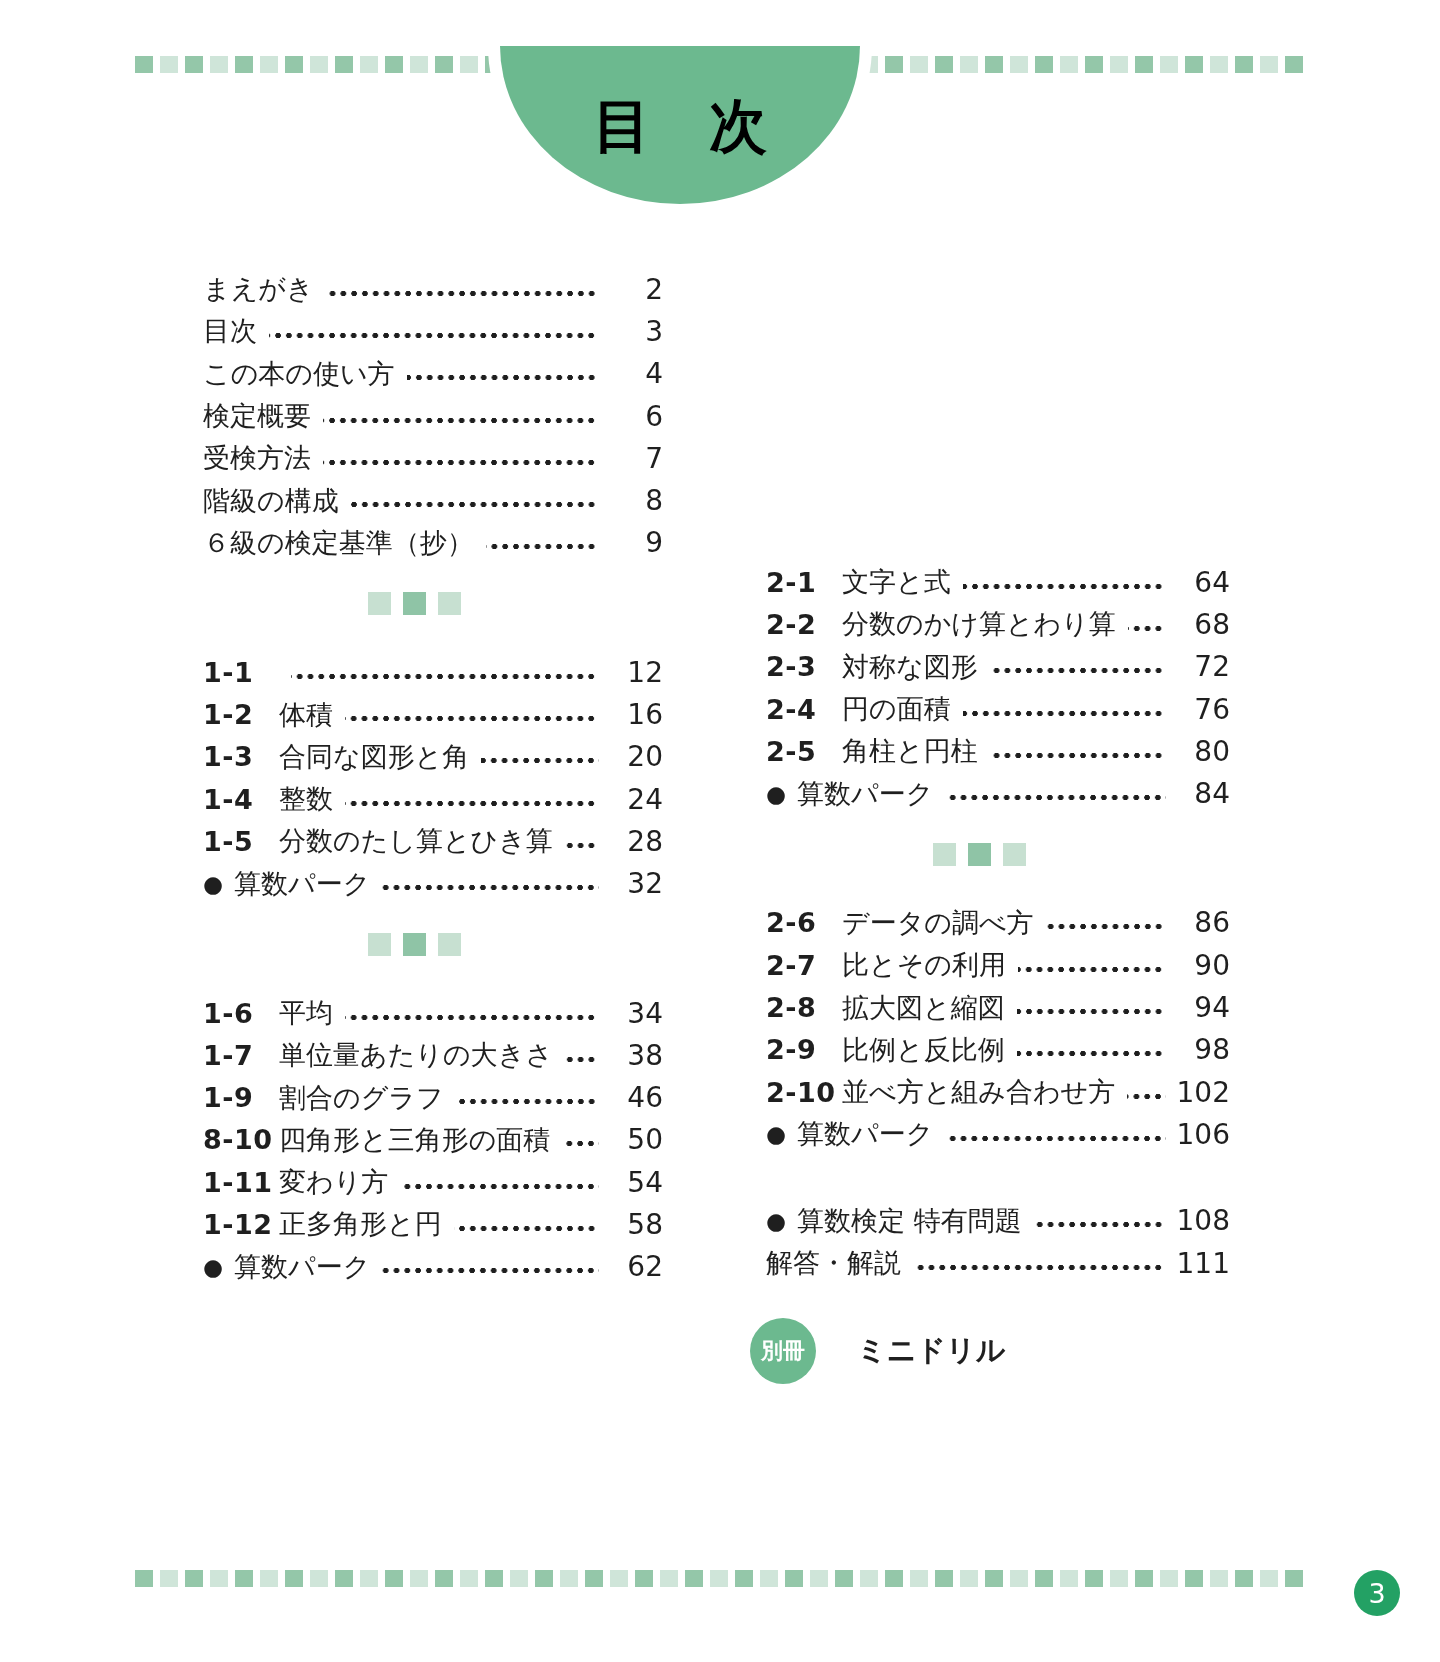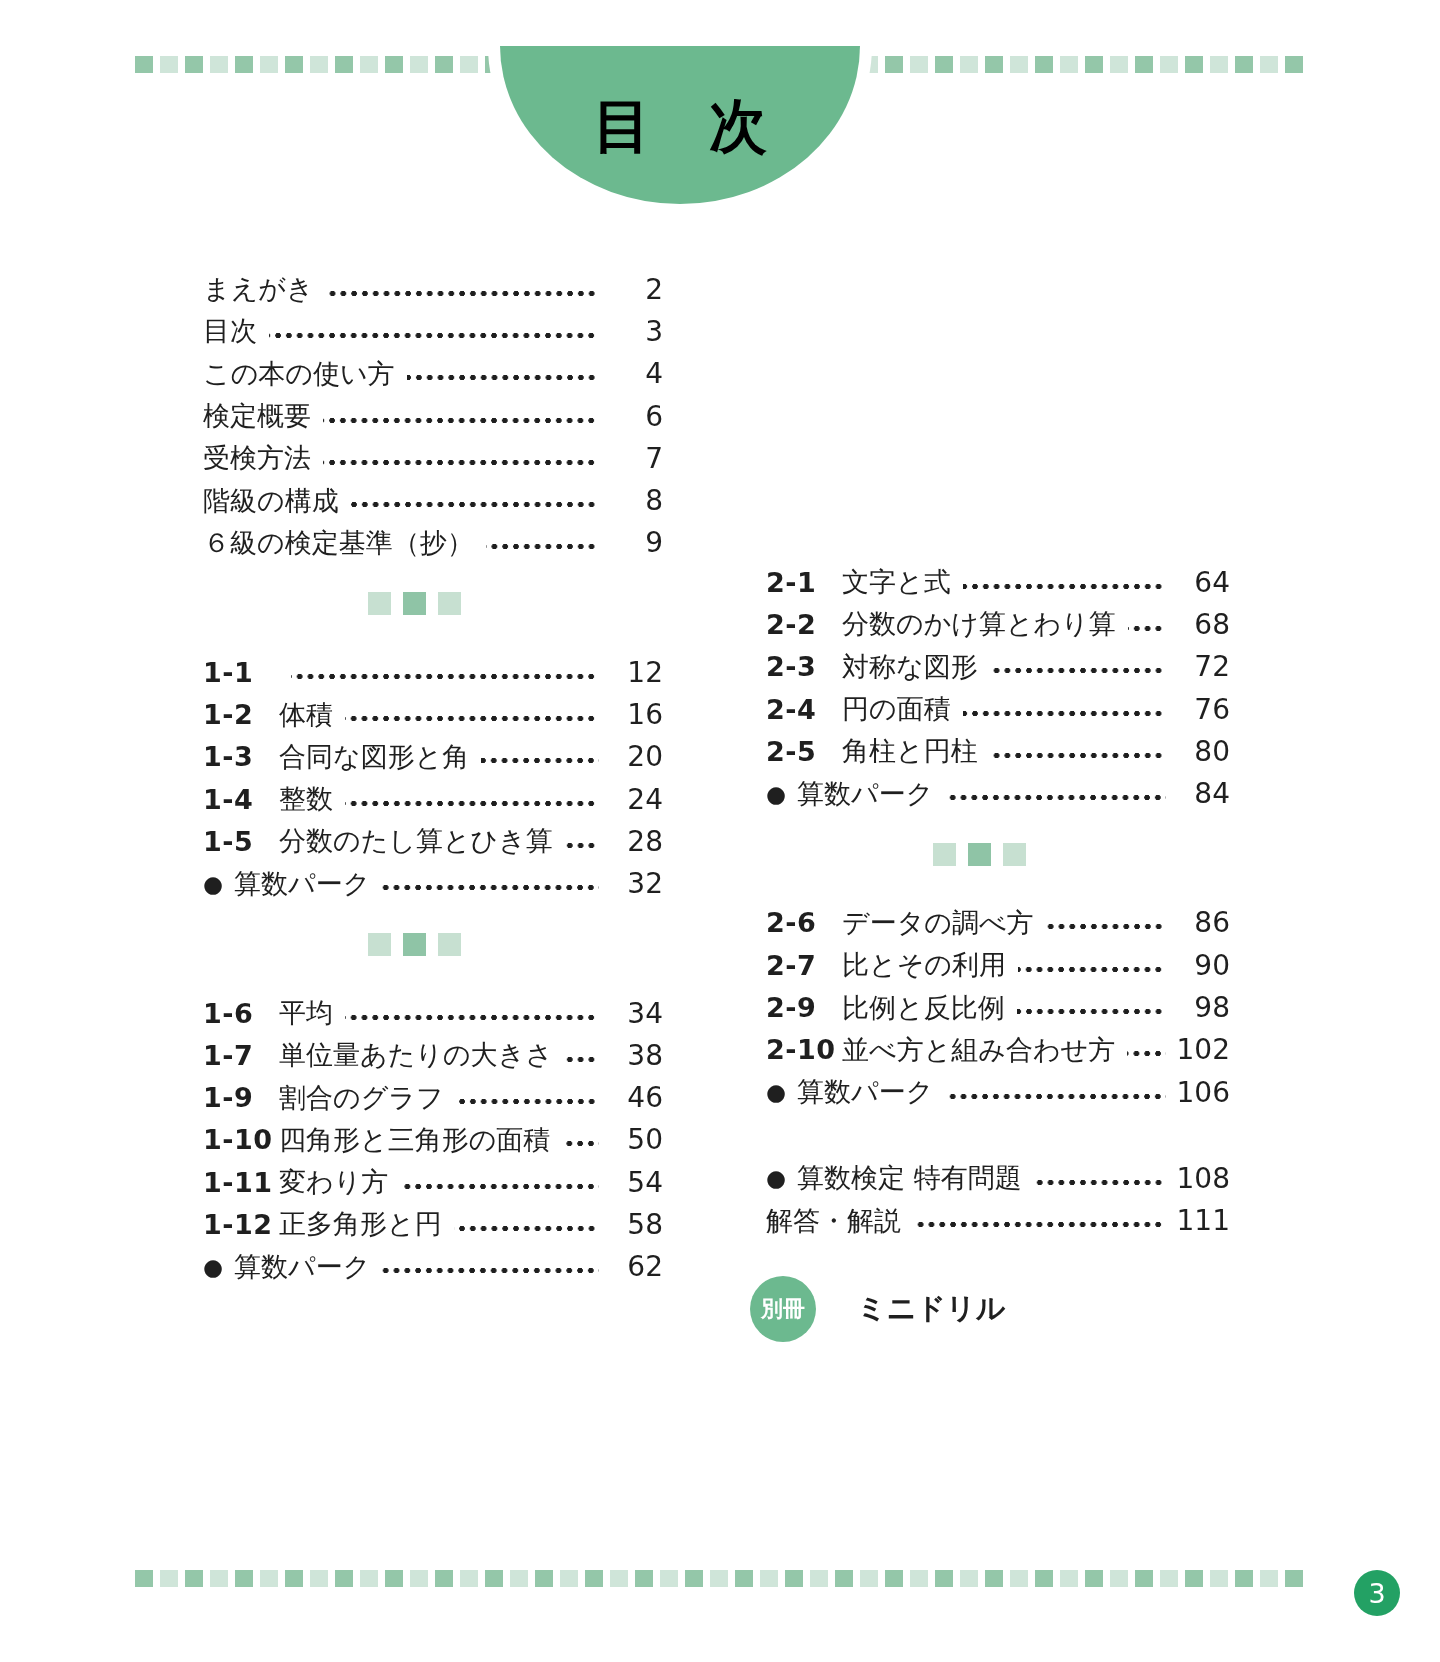--- a/index.html
+++ b/index.html
@@ -195,21 +195,21 @@
 
 
   <div class="toc-row">
     <span class="toc-num">1-9</span>
     <span class="toc-title">割合のグラフ</span>
     <span class="toc-leader"></span>
     <span class="toc-page">46</span>
   </div>
 
   <div class="toc-row">
-    <span class="toc-num">1-10</span>
+    <span class="toc-num">8-10</span>
     <span class="toc-title">四角形と三角形の面積</span>
     <span class="toc-leader"></span>
     <span class="toc-page">50</span>
   </div>
 
   <div class="toc-row">
     <span class="toc-num">1-11</span>
     <span class="toc-title">変わり方</span>
     <span class="toc-leader"></span>
     <span class="toc-page">54</span>
@@ -288,20 +288,26 @@
     <span class="toc-page">86</span>
   </div>
 
   <div class="toc-row">
     <span class="toc-num">2-7</span>
     <span class="toc-title">比とその利用</span>
     <span class="toc-leader"></span>
     <span class="toc-page">90</span>
   </div>
 
+  <div class="toc-row">
+    <span class="toc-num">2-8</span>
+    <span class="toc-title">拡大図と縮図</span>
+    <span class="toc-leader"></span>
+    <span class="toc-page">94</span>
+  </div>
 
   <div class="toc-row">
     <span class="toc-num">2-9</span>
     <span class="toc-title">比例と反比例</span>
     <span class="toc-leader"></span>
     <span class="toc-page">98</span>
   </div>
 
   <div class="toc-row">
     <span class="toc-num">2-10</span>

